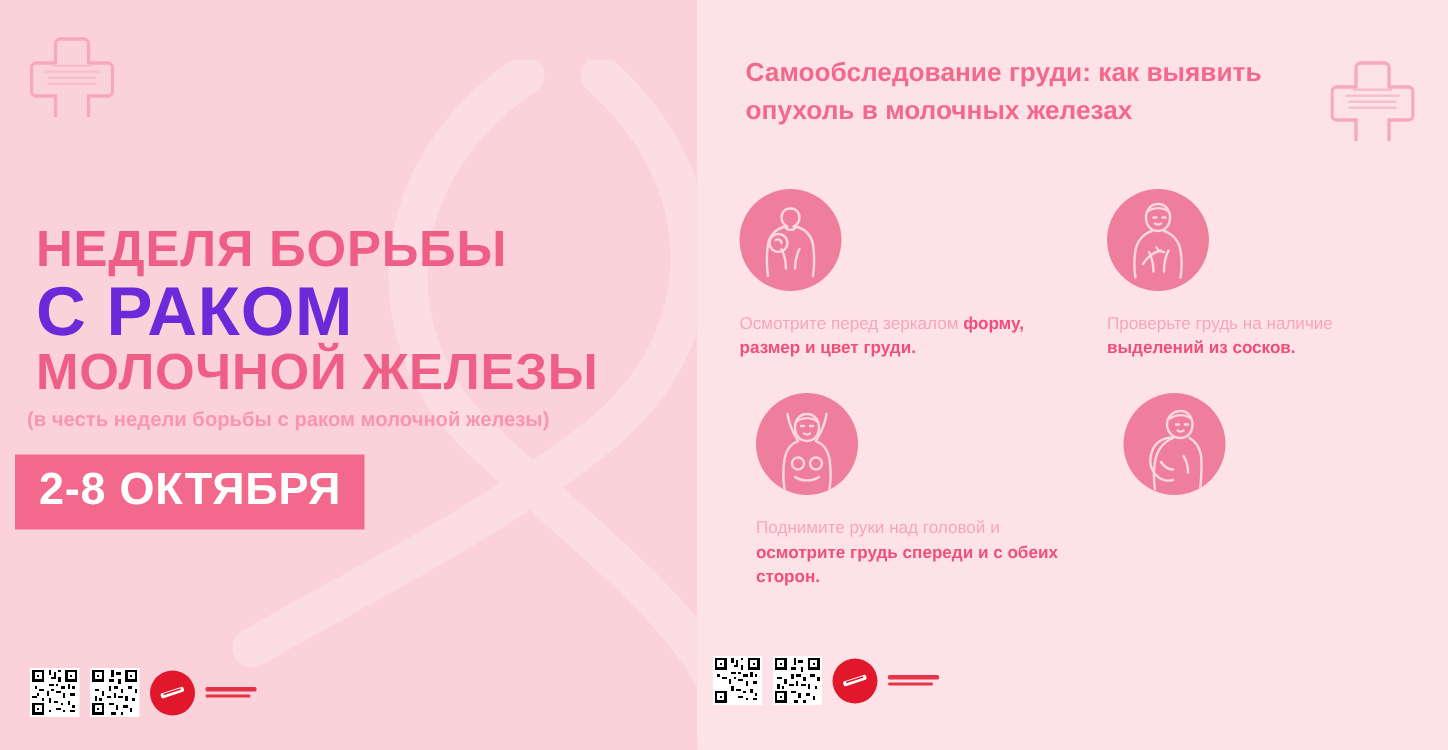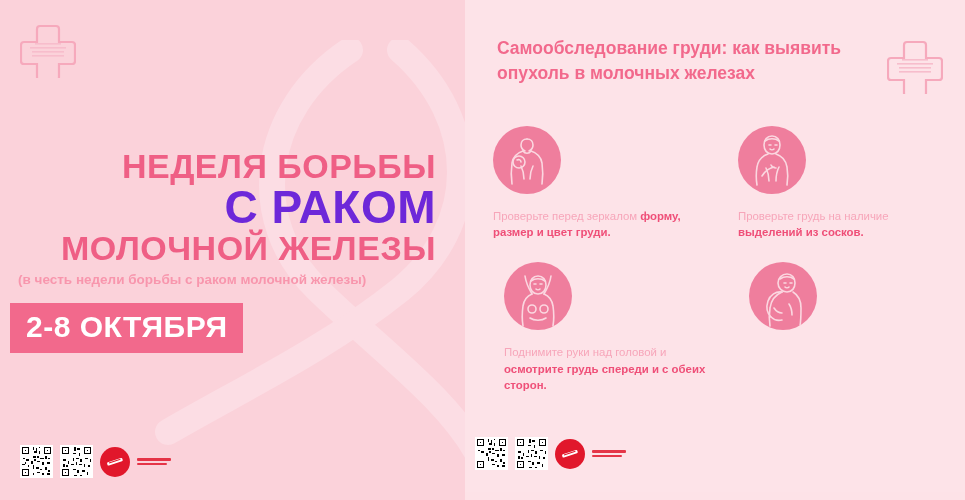--- a/index.html
+++ b/index.html
@@ -8,25 +8,25 @@
 
   
   .left{position:relative;width:465px;height:500px;background:#fbd2da;overflow:hidden;flex:none;}
   .ribbon{position:absolute;left:150px;top:40px;width:420px;height:420px;pointer-events:none;}
 
   .logo-cross{position:absolute;width:56px;height:56px;}
   .logo-cross svg{width:100%;height:100%;display:block;}
   .logo-left{left:20px;top:22px;}
   .logo-right{right:22px;top:38px;}
 
-  .headline{position:absolute;left:6px;top:150px;width:430px;text-align:right;}
+  .headline{position:absolute;left:24px;top:150px;width:430px;}
   .hl{display:block;font-weight:bold;letter-spacing:.5px;line-height:.98;}
   .hl1{font-size:34px;color:#ef5f85;}
   .hl2{font-size:46px;color:#6d28d9;margin-top:2px;}
-  .hl3{font-size:34px;color:#ef5f85;margin-top:2px;margin-left:30px;}
+  .hl3{font-size:34px;color:#ef5f85;margin-top:2px;}
   .sub{position:absolute;left:18px;top:272px;width:420px;font-size:13.5px;font-weight:bold;color:#f896ad;}
   .datebadge{position:absolute;left:10px;top:303px;background:#f2698c;padding:7px 16px 9px 16px;}
   .datebadge span{font-size:30px;font-weight:bold;color:#ffffff;letter-spacing:.5px;}
 
   
   .right{position:relative;width:500px;height:492px;background:#fde3e8;overflow:hidden;flex:none;}
   .rtitle{position:absolute;left:32px;top:36px;width:370px;font-size:17.5px;font-weight:bold;line-height:1.42;color:#f2698c;}
 
   .tips{position:absolute;left:28px;top:126px;width:460px;display:grid;grid-template-columns:245px 215px;grid-template-rows:auto auto;}
   .tip{padding-right:14px;}
@@ -225,21 +225,21 @@
               <path d="M38 25 c6 2 10 6 11 12 c1 7 1 14 0 21"></path>
               <path d="M30 25 c2 3 6 3 8 0"></path>
               <path d="M28 40 c2 4 3 8 3 13"></path>
               <path d="M40 40 c-2 4-3 8-3 13"></path>
               <circle cx="26" cy="36" r="6"></circle>
               <path d="M24 34 c2-1 4 0 4 2"></path>
             </g>
           </svg>
         </div>
         <div class="tip-text">
-          <span>Проверьте перед зеркалом </span><b>форму, размер и цвет груди.</b><span></span>
+          <span>Осмотрите перед зеркалом </span><b>форму, размер и цвет груди.</b><span></span>
         </div>
       </div>
 
       <div class="tip">
         <div class="circle">
           <svg viewBox="0 0 68 68">
             <g fill="none" stroke="#fbd7e0" stroke-width="1.6" stroke-linecap="round" stroke-linejoin="round">
               <path d="M34 10 c-5 0-8 4-8 9 c0 5 3 9 8 9 c5 0 8-4 8-9 c0-5-3-9-8-9"></path>
               <path d="M27 15 c4-3 10-3 14 0"></path>
               <path d="M31 19 h2 M37 19 h2"></path>

